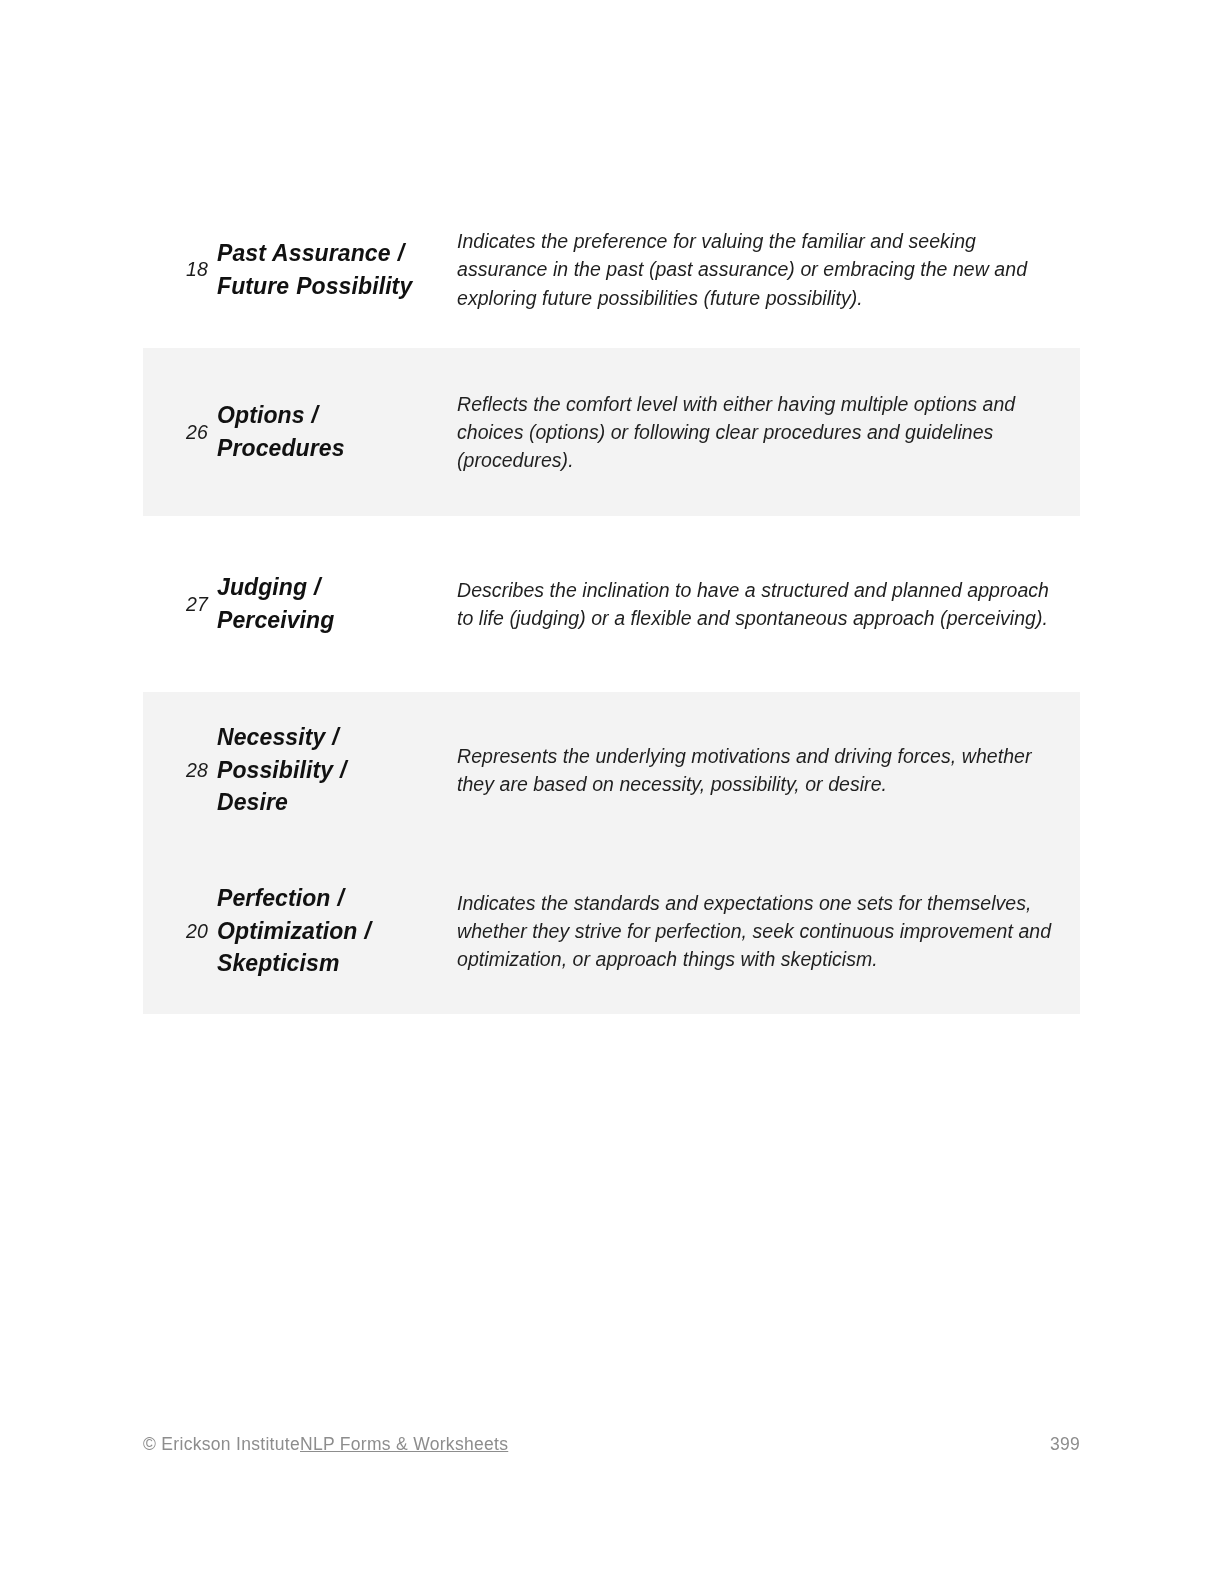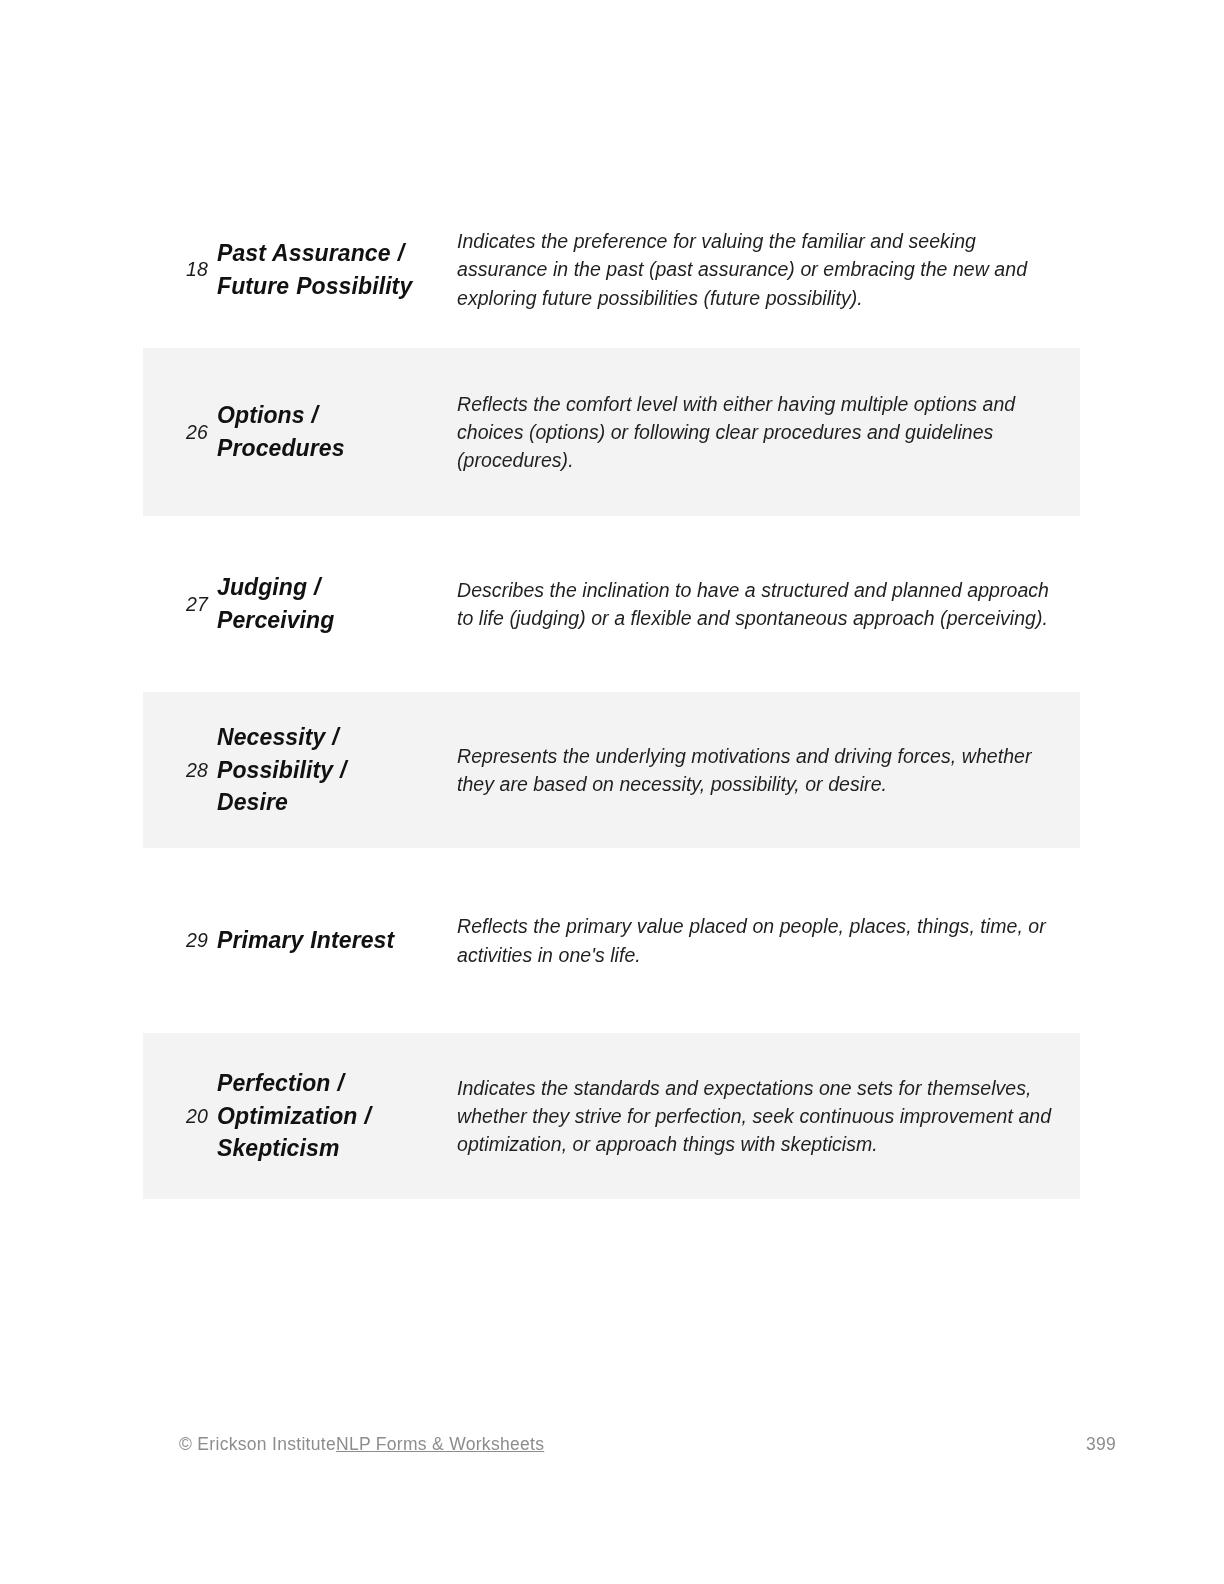--- a/index.html
+++ b/index.html
@@ -92,21 +92,20 @@
     position: absolute;
     left: 143px;
     top: 1434px;
     width: 937px;
     display: flex;
     align-items: baseline;
     font-size: 17.5px;
     color: #8d8d8d;
     font-weight: 400;
     letter-spacing: 0.3px;
-    margin-left: 36px;
   }
   .footer-left  { flex: 0 0 auto; }
   .footer-center{ flex: 1 1 auto; text-align: left; padding-right: 56px; text-decoration: underline; }
   .footer-right { flex: 0 0 auto; text-align: right; }
 </style>
 </head>
 <body>
 
 <div class="page">
 
@@ -129,25 +128,20 @@
       <div class="cell-title">Judging / Perceiving</div>
       <div class="cell-desc">Describes the inclination to have a structured and planned approach to life (judging) or a flexible and spontaneous approach (perceiving).</div>
     </div>
 
     <div class="row row-28 shaded">
       <div class="cell-num">28</div>
       <div class="cell-title">Necessity / Possibility / Desire</div>
       <div class="cell-desc">Represents the underlying motivations and driving forces, whether they are based on necessity, possibility, or desire.</div>
     </div>
 
-    <div class="row row-29">
-      <div class="cell-num">29</div>
-      <div class="cell-title">Primary Interest</div>
-      <div class="cell-desc">Reflects the primary value placed on people, places, things, time, or activities in one's life.</div>
-    </div>
 
     <div class="row row-30 shaded">
       <div class="cell-num">20</div>
       <div class="cell-title">Perfection / Optimization / Skepticism</div>
       <div class="cell-desc">Indicates the standards and expectations one sets for themselves, whether they strive for perfection, seek continuous improvement and optimization, or approach things with skepticism.</div>
     </div>
 
   </div>
 
   <div class="footer">

